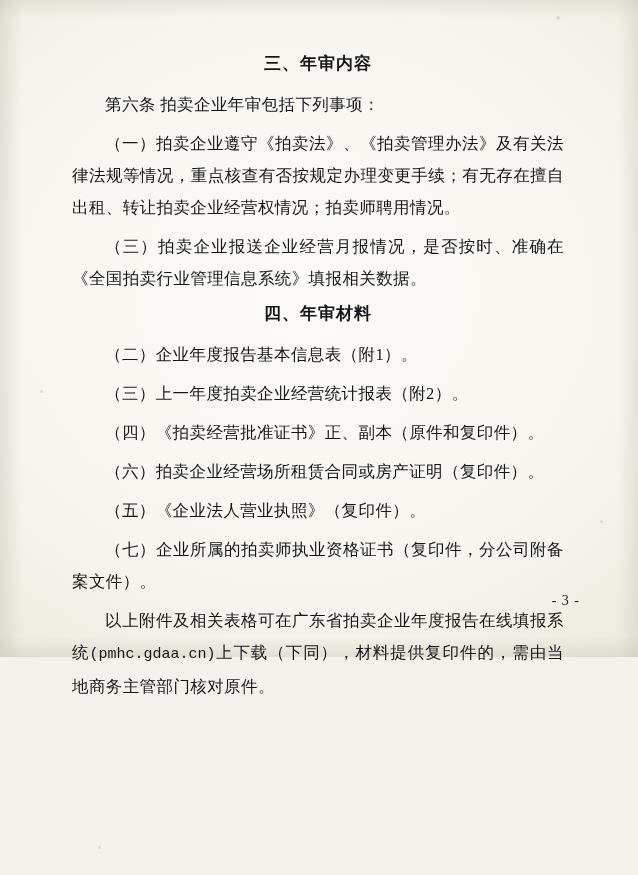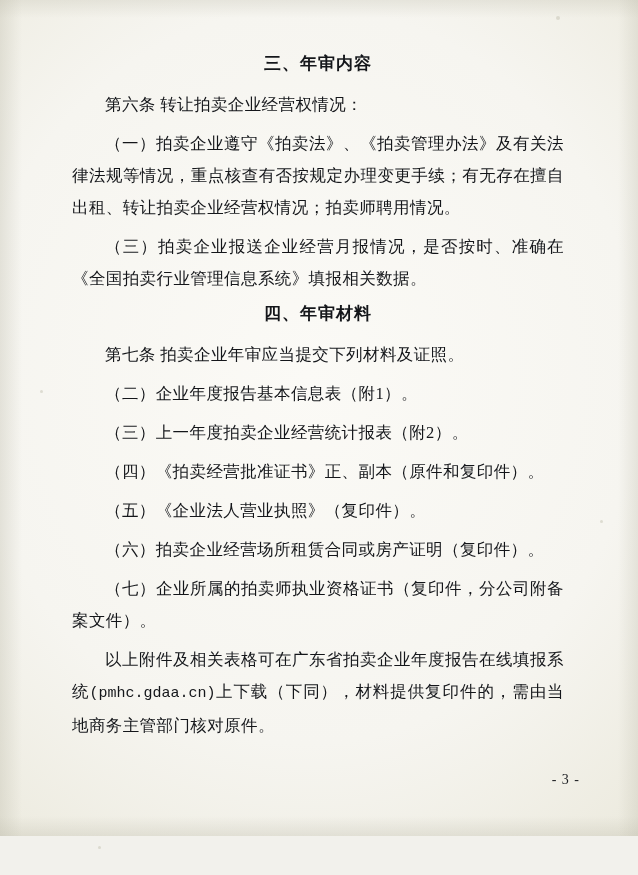--- a/index.html
+++ b/index.html
@@ -10,21 +10,21 @@
     width: 638px;
     height: 875px;
     background: #f2f1ec;
     font-family: "Liberation Serif", "DejaVu Serif", serif;
     overflow: hidden;
   }
   
   .page {
     position: relative;
     width: 638px;
-    height: 836px;
+    height: 657px;
     background:
       radial-gradient(ellipse 95% 80% at 48% 45%, #fbfaf6 0%, #f6f5f0 55%, #eceade 88%, #e4e2d6 100%);
     box-sizing: border-box;
   }
   .page::before {
     content: "";
     position: absolute;
     inset: 0;
     background:
       linear-gradient(90deg, rgba(190,188,172,0.35) 0px, rgba(255,255,255,0) 22px),
@@ -85,31 +85,30 @@
 <div class="page">
 
   <span class="speck" style="left:556px;top:16px;width:4px;height:4px;"></span>
   <span class="speck" style="left:40px;top:390px;width:3px;height:3px;"></span>
   <span class="speck" style="left:600px;top:520px;width:3px;height:3px;"></span>
   <span class="speck" style="left:98px;top:846px;width:3px;height:3px;"></span>
 
   <div class="content">
 
     <h2 class="heading">三、年审内容</h2>
-    <p class="para">第六条  转让拍卖企业经营权情况：</p>
+    <p class="para">第六条  拍卖企业年审包括下列事项：</p>
     <p class="para">（一）拍卖企业遵守《拍卖法》、《拍卖管理办法》及有关法律法规等情况，重点核查有否按规定办理变更手续；有无存在擅自出租、转让拍卖企业经营权情况；拍卖师聘用情况。</p>
     <p class="para">（三）拍卖企业报送企业经营月报情况，是否按时、准确在《全国拍卖行业管理信息系统》填报相关数据。</p>
 
     <h2 class="heading mid">四、年审材料</h2>
-    <p class="para">第七条  拍卖企业年审应当提交下列材料及证照。</p>
     <p class="para">（二）企业年度报告基本信息表（附1）。</p>
     <p class="para">（三）上一年度拍卖企业经营统计报表（附2）。</p>
     <p class="para">（四）《拍卖经营批准证书》正、副本（原件和复印件）。</p>
+    <p class="para">（六）拍卖企业经营场所租赁合同或房产证明（复印件）。</p>
     <p class="para">（五）《企业法人营业执照》（复印件）。</p>
-    <p class="para">（六）拍卖企业经营场所租赁合同或房产证明（复印件）。</p>
     <p class="para">（七）企业所属的拍卖师执业资格证书（复印件，分公司附备案文件）。</p>
 
     <p class="para"><span>以上附件及相关表格可在广东省拍卖企业年度报告在线填报系统</span><span class="mono-inline">(pmhc.gdaa.cn)</span><span>上下载（下同），材料提供复印件的，需由当地商务主管部门核对原件。</span></p>
 
   </div>
 
   <div class="pagenum">- 3 -</div>
 </div>
 
 </body></html>

